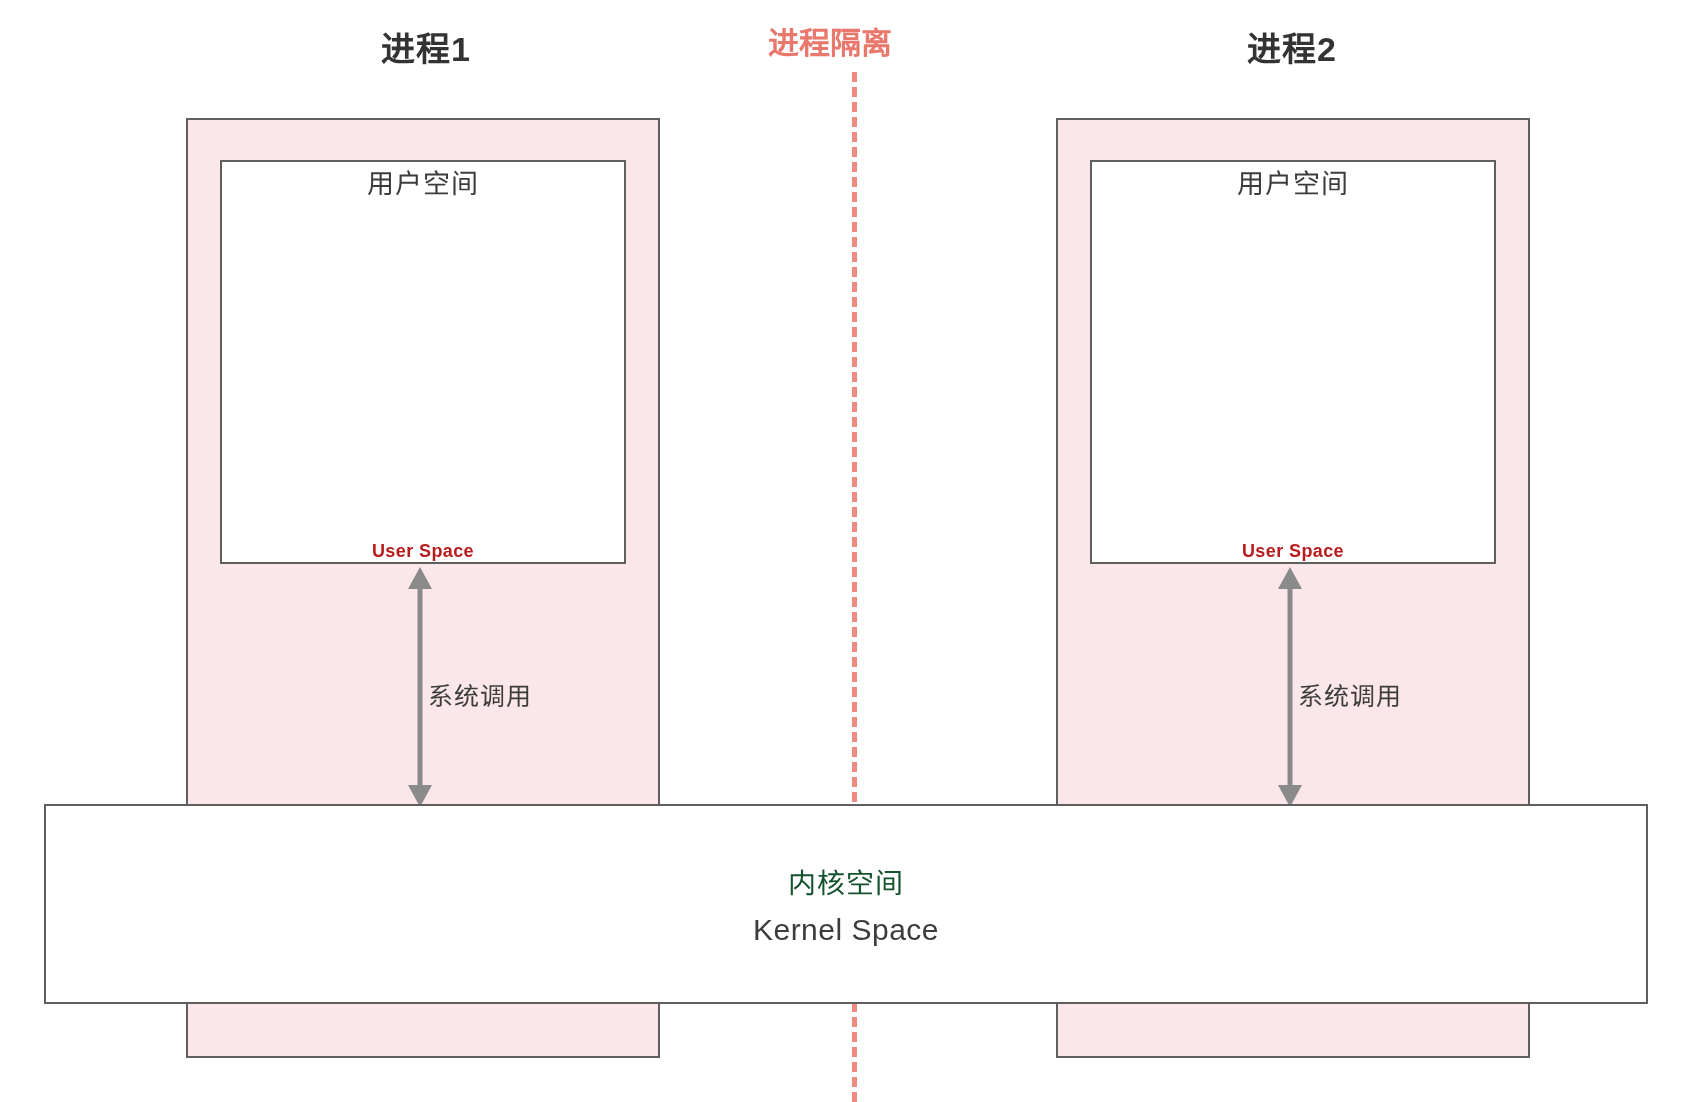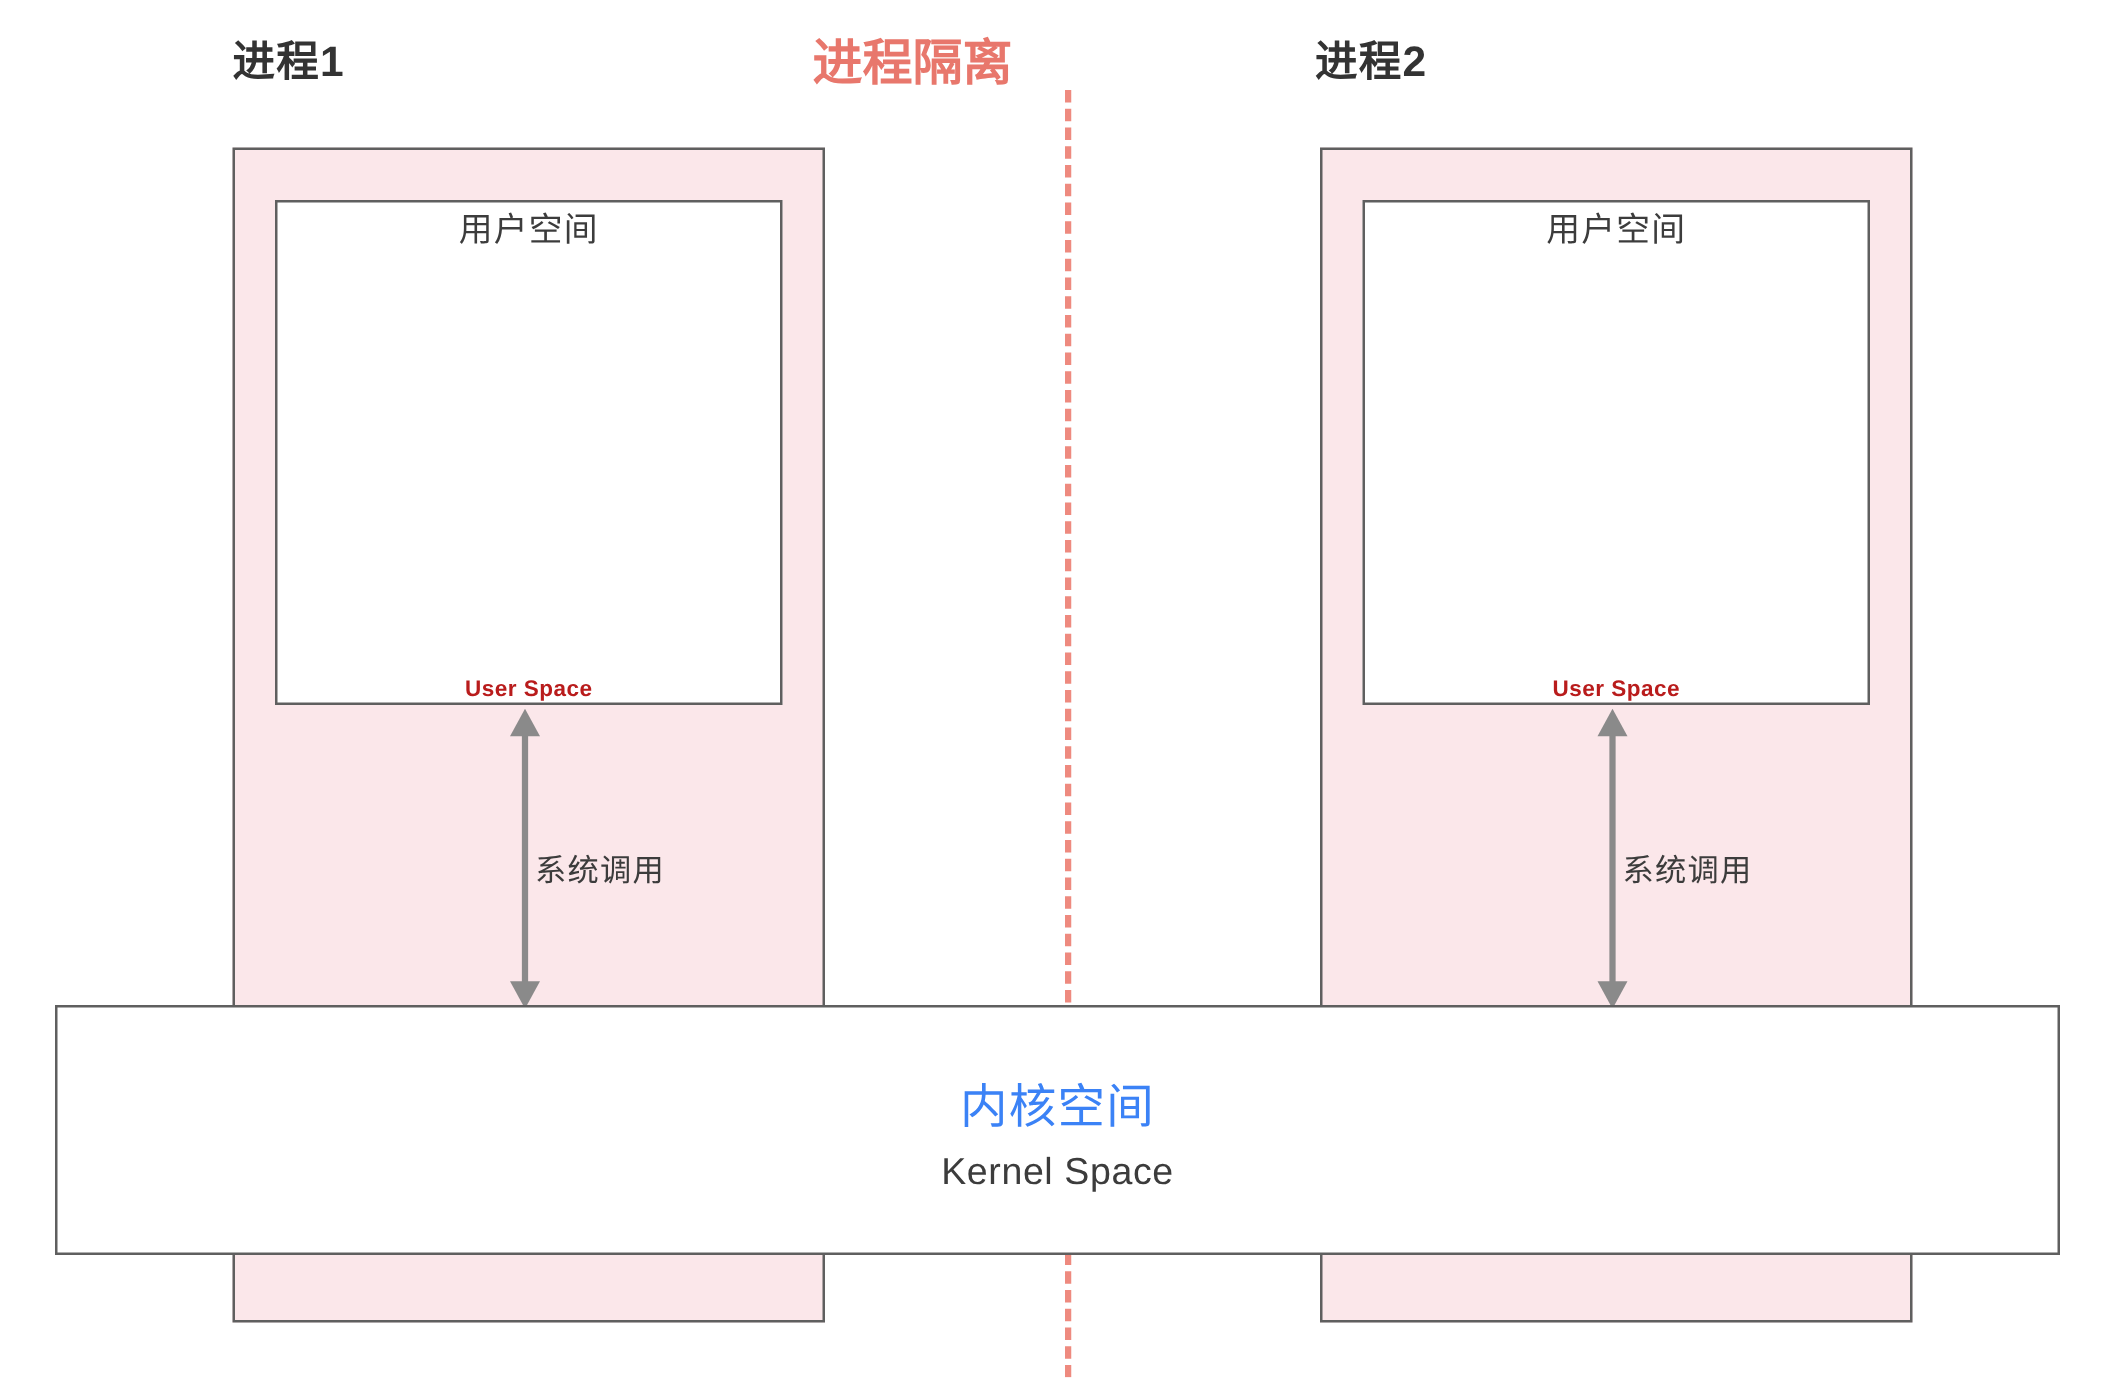--- a/index.html
+++ b/index.html
@@ -20,32 +20,33 @@
   }
 
   
   .proc-title {
     position: absolute;
     font-size: 34px;
     font-weight: 700;
     color: #333333;
     letter-spacing: 1px;
     white-space: nowrap;
-    text-align: left;
+    text-align: center;
   }
   #proc1-title { left: 186px; top: 22px; width: 480px; }
   #proc2-title { left: 1052px; top: 22px; width: 480px; }
 
   
   #isolation-label {
     position: absolute;
     left: 650px;
     top: 18px;
     width: 360px;
-    font-size: 40px;
+    text-align: center;
+    font-size: 31px;
     font-weight: 700;
     color: #e8776c;
     white-space: nowrap;
     font-family: Liberation Mono, monospace;
   }
   #isolation-line {
     position: absolute;
     left: 852px;
     top: 72px;
     width: 0;
@@ -119,22 +120,22 @@
     height: 200px;
     background: #ffffff;
     border: 2px solid #5f5f5f;
     box-sizing: border-box;
     display: flex;
     flex-direction: column;
     align-items: center;
     justify-content: center;
   }
   .kernel-cn {
-    font-size: 38px;
-    color: #3b82f6;
+    font-size: 28px;
+    color: #14532d;
     margin-bottom: 12px;
     letter-spacing: 1px;
   }
   .kernel-en {
     font-size: 30px;
     font-weight: 400;
     color: #3c3c3c;
     letter-spacing: 0.5px;
   }
 </style>

